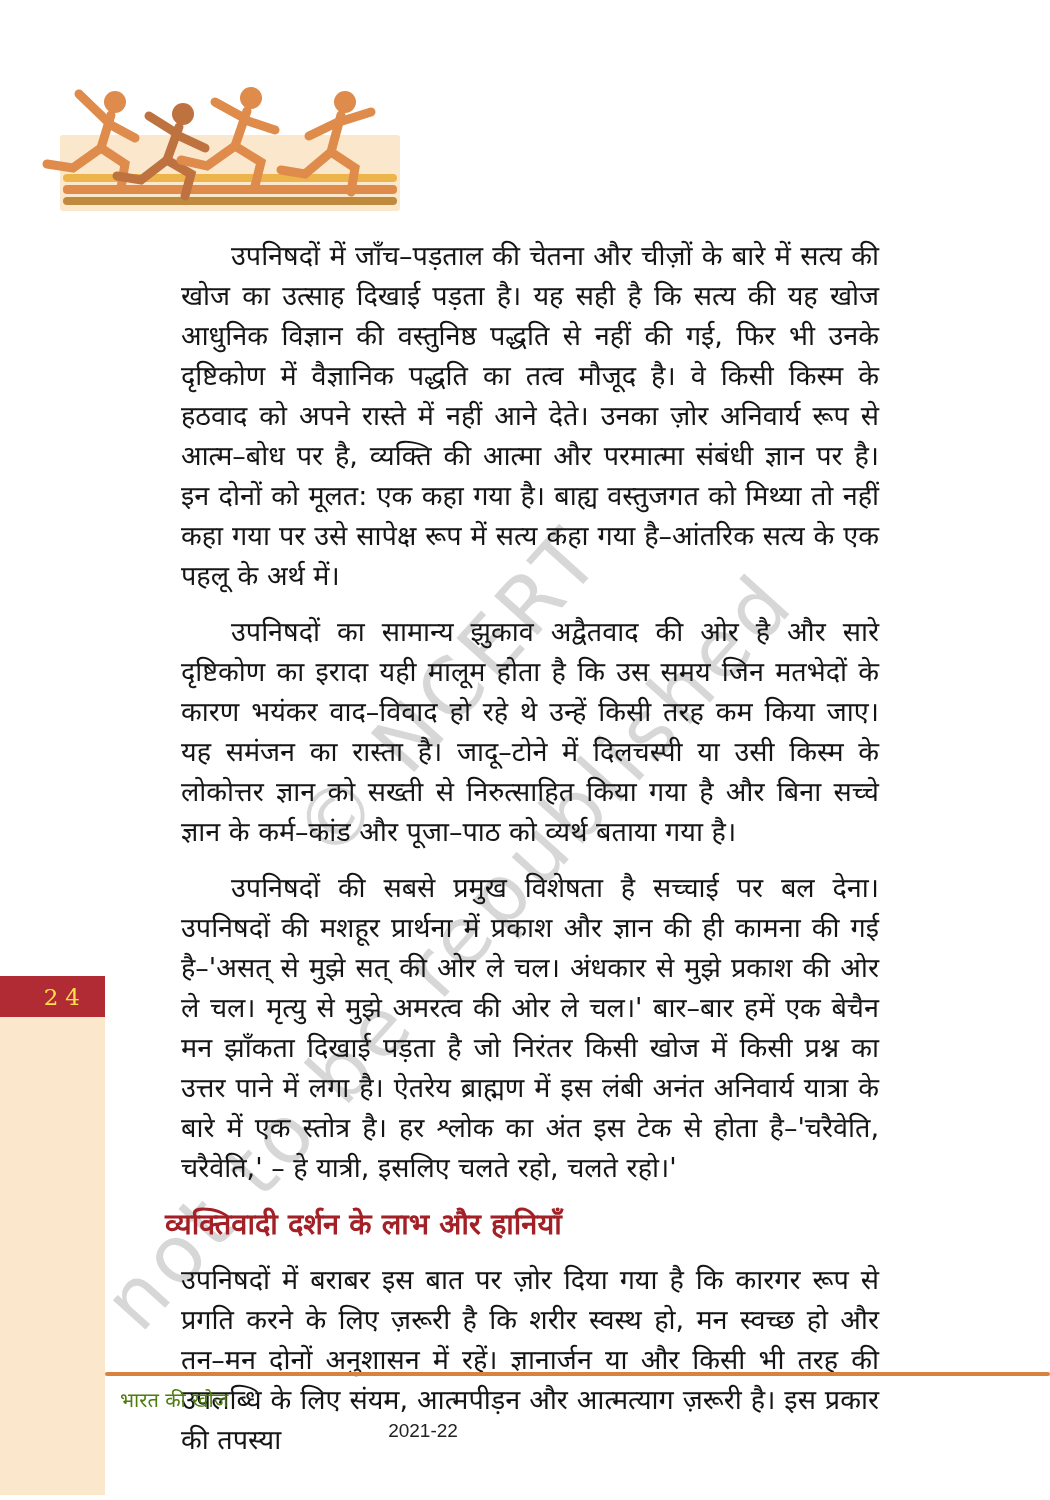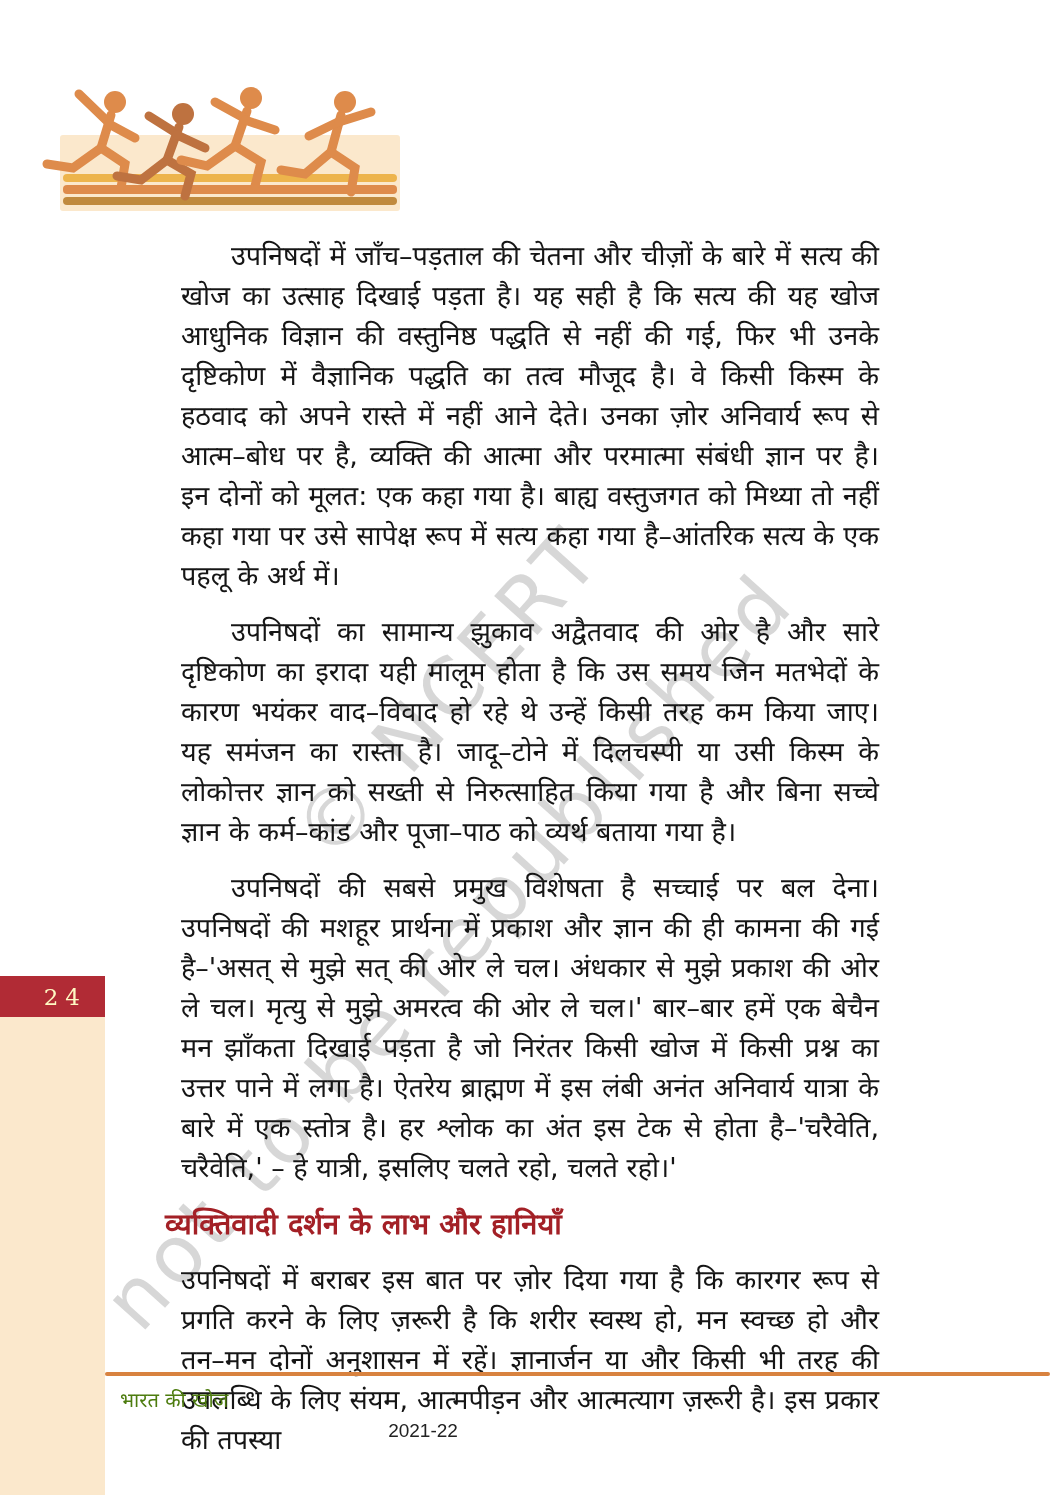--- a/index.html
+++ b/index.html
@@ -59,21 +59,21 @@
   }
 
   
   .page-num-box {
     position:absolute; left:0; top:976px; width:105px; height:41px;
     background: var(--marker-red, #B12B35);
     display:flex; align-items:center; justify-content:flex-end;
     padding-right:18px; box-sizing:border-box;
   }
   .page-num-box span {
-    color:#fef9c3; font-family:"DejaVu Serif", "Liberation Serif", serif;
+    color:#fde047; font-family:"DejaVu Serif", "Liberation Serif", serif;
     font-size:23px; letter-spacing:7px;
   }
   .left-strip {
     position:absolute; left:0; top:1017px; width:105px; height:478px;
     background: var(--cream, #FBE8CC);
   }
 
   
   .footer-rule {
     position:absolute; left:105px; top:1372px; width:945px; height:4px;

